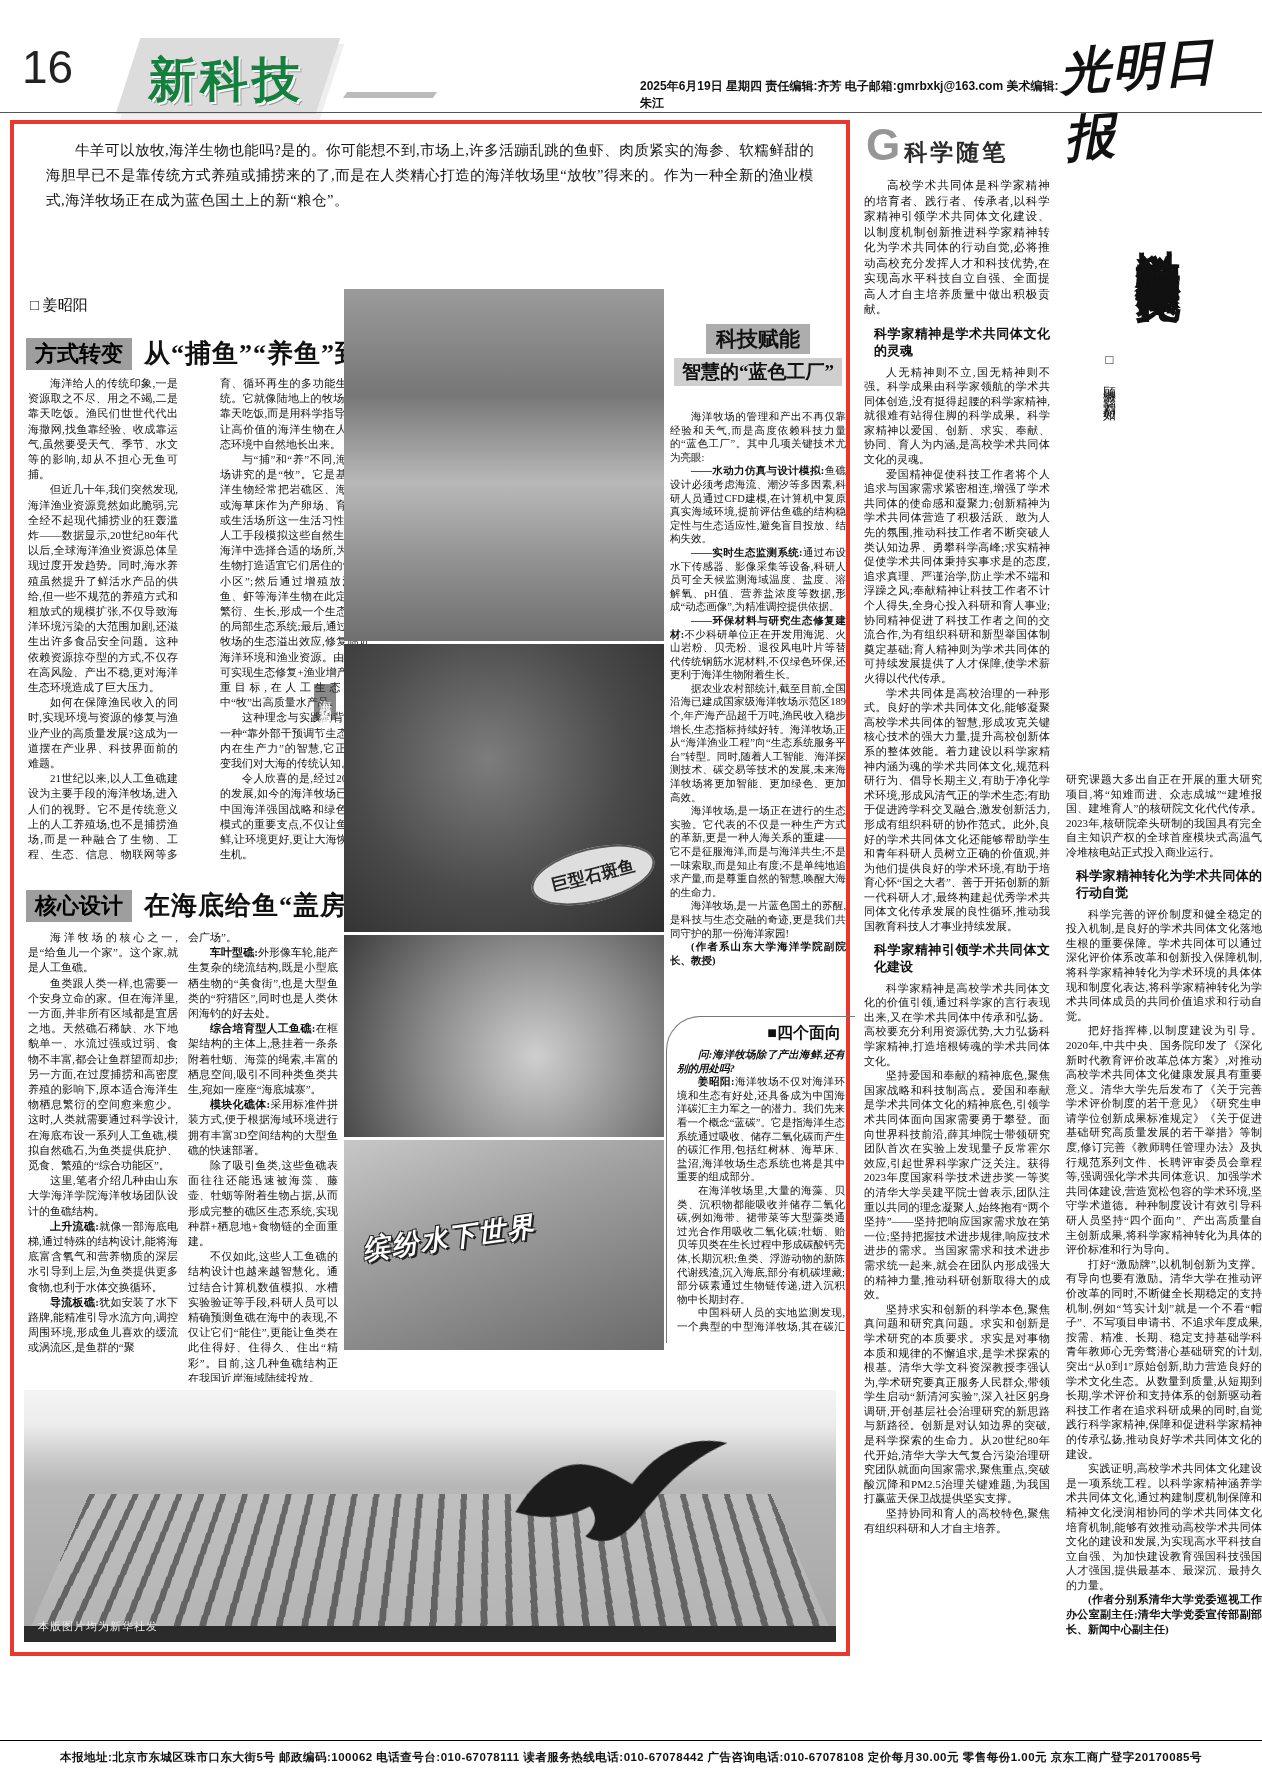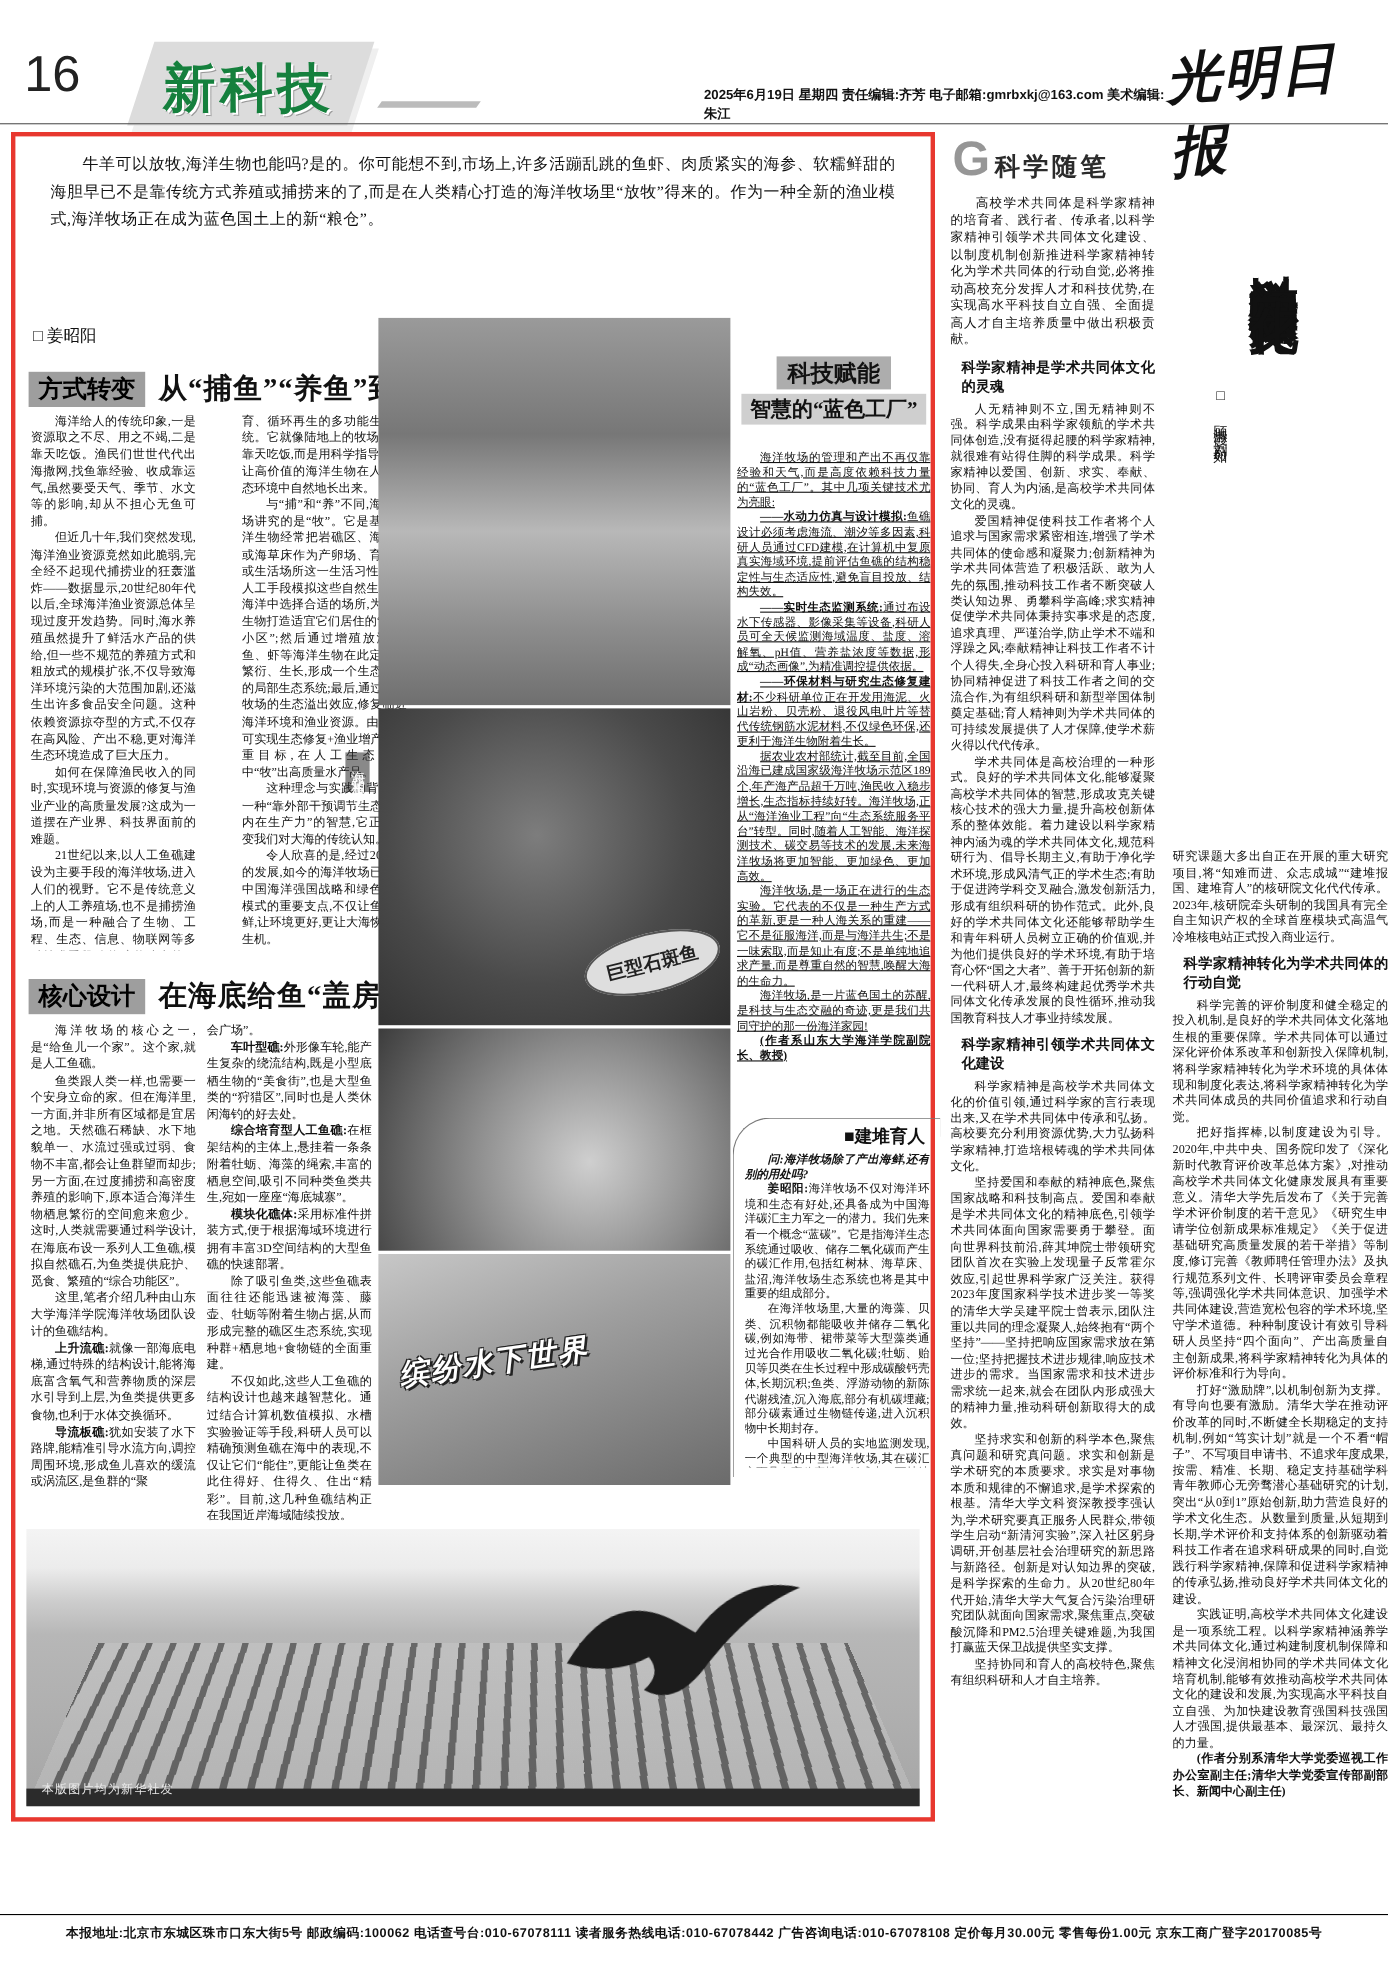--- a/index.html
+++ b/index.html
@@ -140,33 +140,33 @@
     <div class="abs vlabel" style="left:300px;top:560px;">海葵和小丑鱼</div>
     <div class="abs ph ph3" style="left:330px;top:811px;width:320px;height:202px;"></div>
     <div class="abs ph ph4" style="left:330px;top:1016px;width:320px;height:210px;">
       <div class="wonder" style="position:absolute;left:18px;top:80px;">缤纷水下世界</div>
     </div>
 
     <div class="abs techhead" style="left:656px;top:200px;width:176px;">
       <span class="t1">科技赋能</span><br>
       <span class="t2">智慧的“蓝色工厂”</span>
     </div>
-    <div class="abs col" style="left:656px;top:286px;width:176px;height:604px;font-size:10.5px;line-height:13.6px;text-decoration:underline;">
+    <div class="abs col" style="left:656px;top:286px;width:176px;height:604px;font-size:10.5px;line-height:13.6px;">
       <p>海洋牧场的管理和产出不再仅靠经验和天气,而是高度依赖科技力量的“蓝色工厂”。其中几项关键技术尤为亮眼:</p>
       <p><b>——水动力仿真与设计模拟:</b><span>鱼礁设计必须考虑海流、潮汐等多因素,科研人员通过CFD建模,在计算机中复原真实海域环境,提前评估鱼礁的结构稳定性与生态适应性,避免盲目投放、结构失效。</span></p>
       <p><b>——实时生态监测系统:</b><span>通过布设水下传感器、影像采集等设备,科研人员可全天候监测海域温度、盐度、溶解氧、pH值、营养盐浓度等数据,形成“动态画像”,为精准调控提供依据。</span></p>
       <p><b>——环保材料与研究生态修复建材:</b><span>不少科研单位正在开发用海泥、火山岩粉、贝壳粉、退役风电叶片等替代传统钢筋水泥材料,不仅绿色环保,还更利于海洋生物附着生长。</span></p>
       <p>据农业农村部统计,截至目前,全国沿海已建成国家级海洋牧场示范区189个,年产海产品超千万吨,渔民收入稳步增长,生态指标持续好转。海洋牧场,正从“海洋渔业工程”向“生态系统服务平台”转型。同时,随着人工智能、海洋探测技术、碳交易等技术的发展,未来海洋牧场将更加智能、更加绿色、更加高效。</p>
       <p>海洋牧场,是一场正在进行的生态实验。它代表的不仅是一种生产方式的革新,更是一种人海关系的重建——它不是征服海洋,而是与海洋共生;不是一味索取,而是知止有度;不是单纯地追求产量,而是尊重自然的智慧,唤醒大海的生命力。</p>
       <p>海洋牧场,是一片蓝色国土的苏醒,是科技与生态交融的奇迹,更是我们共同守护的那一份海洋家园!</p>
       <p class="technote">(作者系山东大学海洋学院副院长、教授)</p>
     </div>
 
     <div class="abs qa" style="left:652px;top:892px;width:178px;height:320px;">
-      <div class="qatitle">■建堆育人</div>
+      <div class="qatitle">■四个面向</div>
       <div class="col" style="width:168px;height:286px;font-size:10.5px;line-height:13.6px;margin-top:4px;">
         <p class="qaq">问:海洋牧场除了产出海鲜,还有别的用处吗?</p>
         <p><b>姜昭阳:</b><span>海洋牧场不仅对海洋环境和生态有好处,还具备成为中国海洋碳汇主力军之一的潜力。我们先来看一个概念“蓝碳”。它是指海洋生态系统通过吸收、储存二氧化碳而产生的碳汇作用,包括红树林、海草床、盐沼,海洋牧场生态系统也将是其中重要的组成部分。</span></p>
         <p>在海洋牧场里,大量的海藻、贝类、沉积物都能吸收并储存二氧化碳,例如海带、裙带菜等大型藻类通过光合作用吸收二氧化碳;牡蛎、贻贝等贝类在生长过程中形成碳酸钙壳体,长期沉积;鱼类、浮游动物的新陈代谢残渣,沉入海底,部分有机碳埋藏;部分碳素通过生物链传递,进入沉积物中长期封存。</p>
         <p>中国科研人员的实地监测发现,一个典型的中型海洋牧场,其在碳汇方面具有高稳定性、低成本、可持续等多重优势。</p>
       </div>
     </div>
 
     <div class="abs ph bigphoto" style="left:10px;top:1266px;width:812px;height:252px;">
       <div class="rows"></div>

